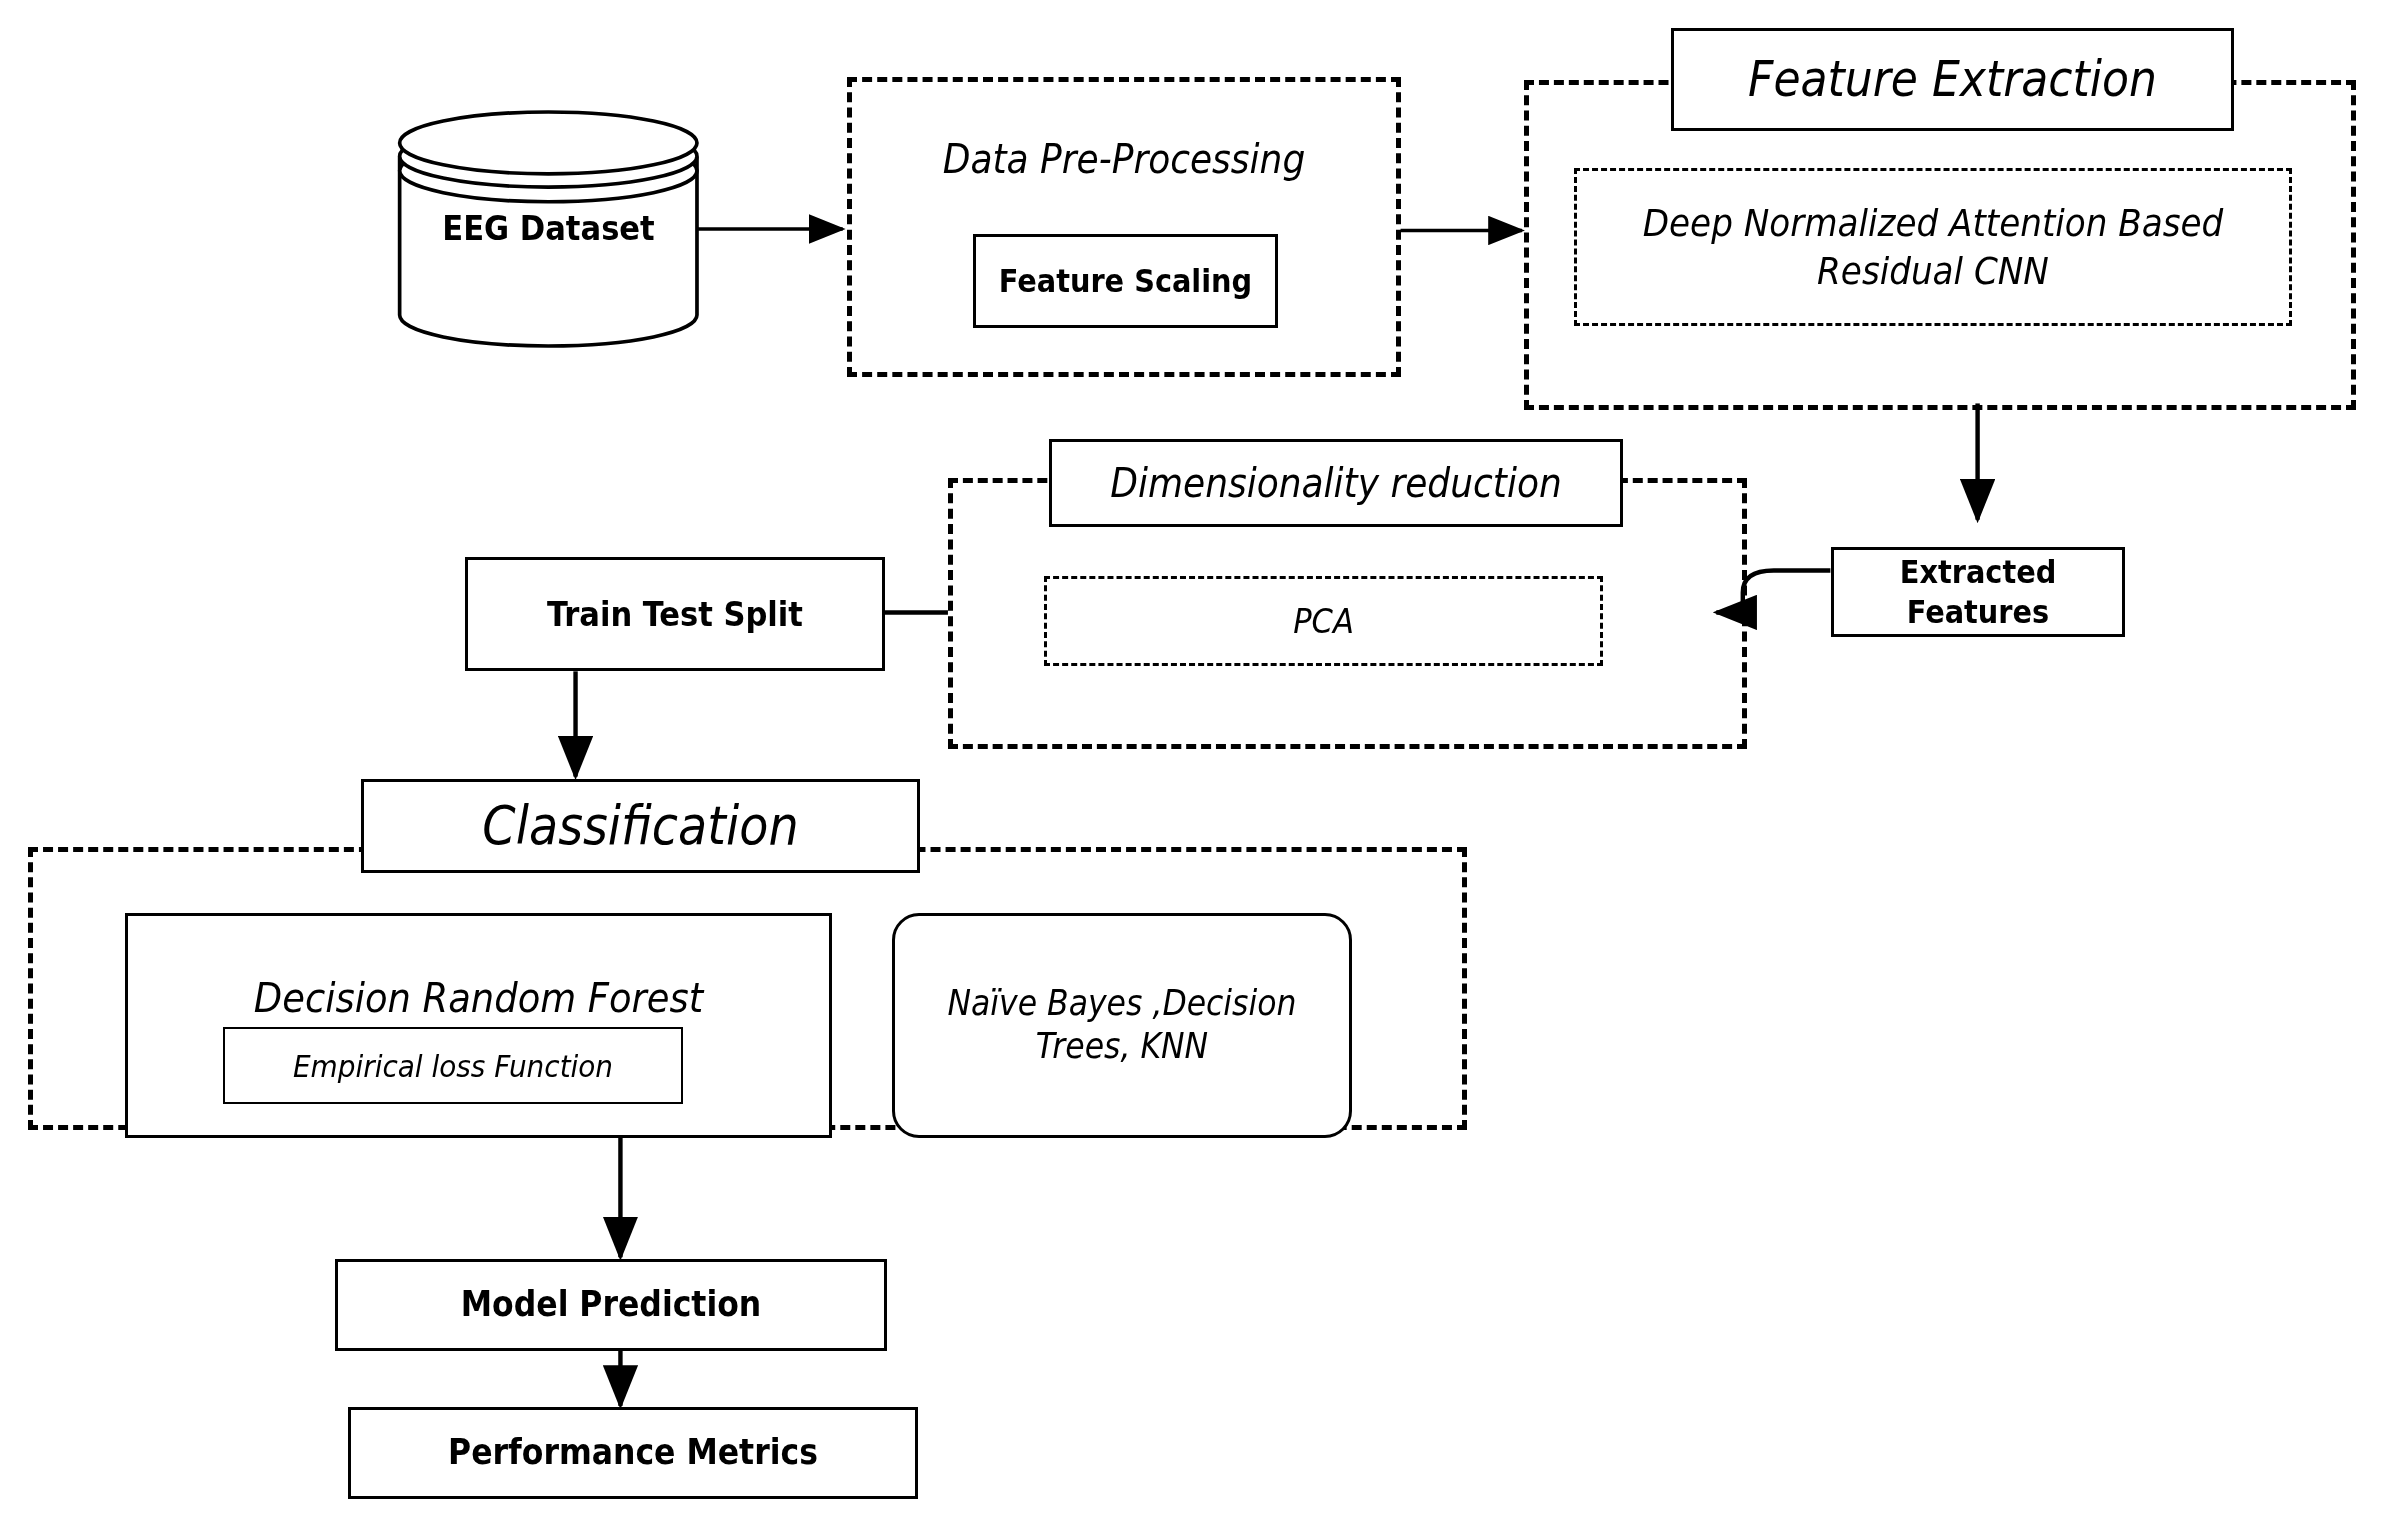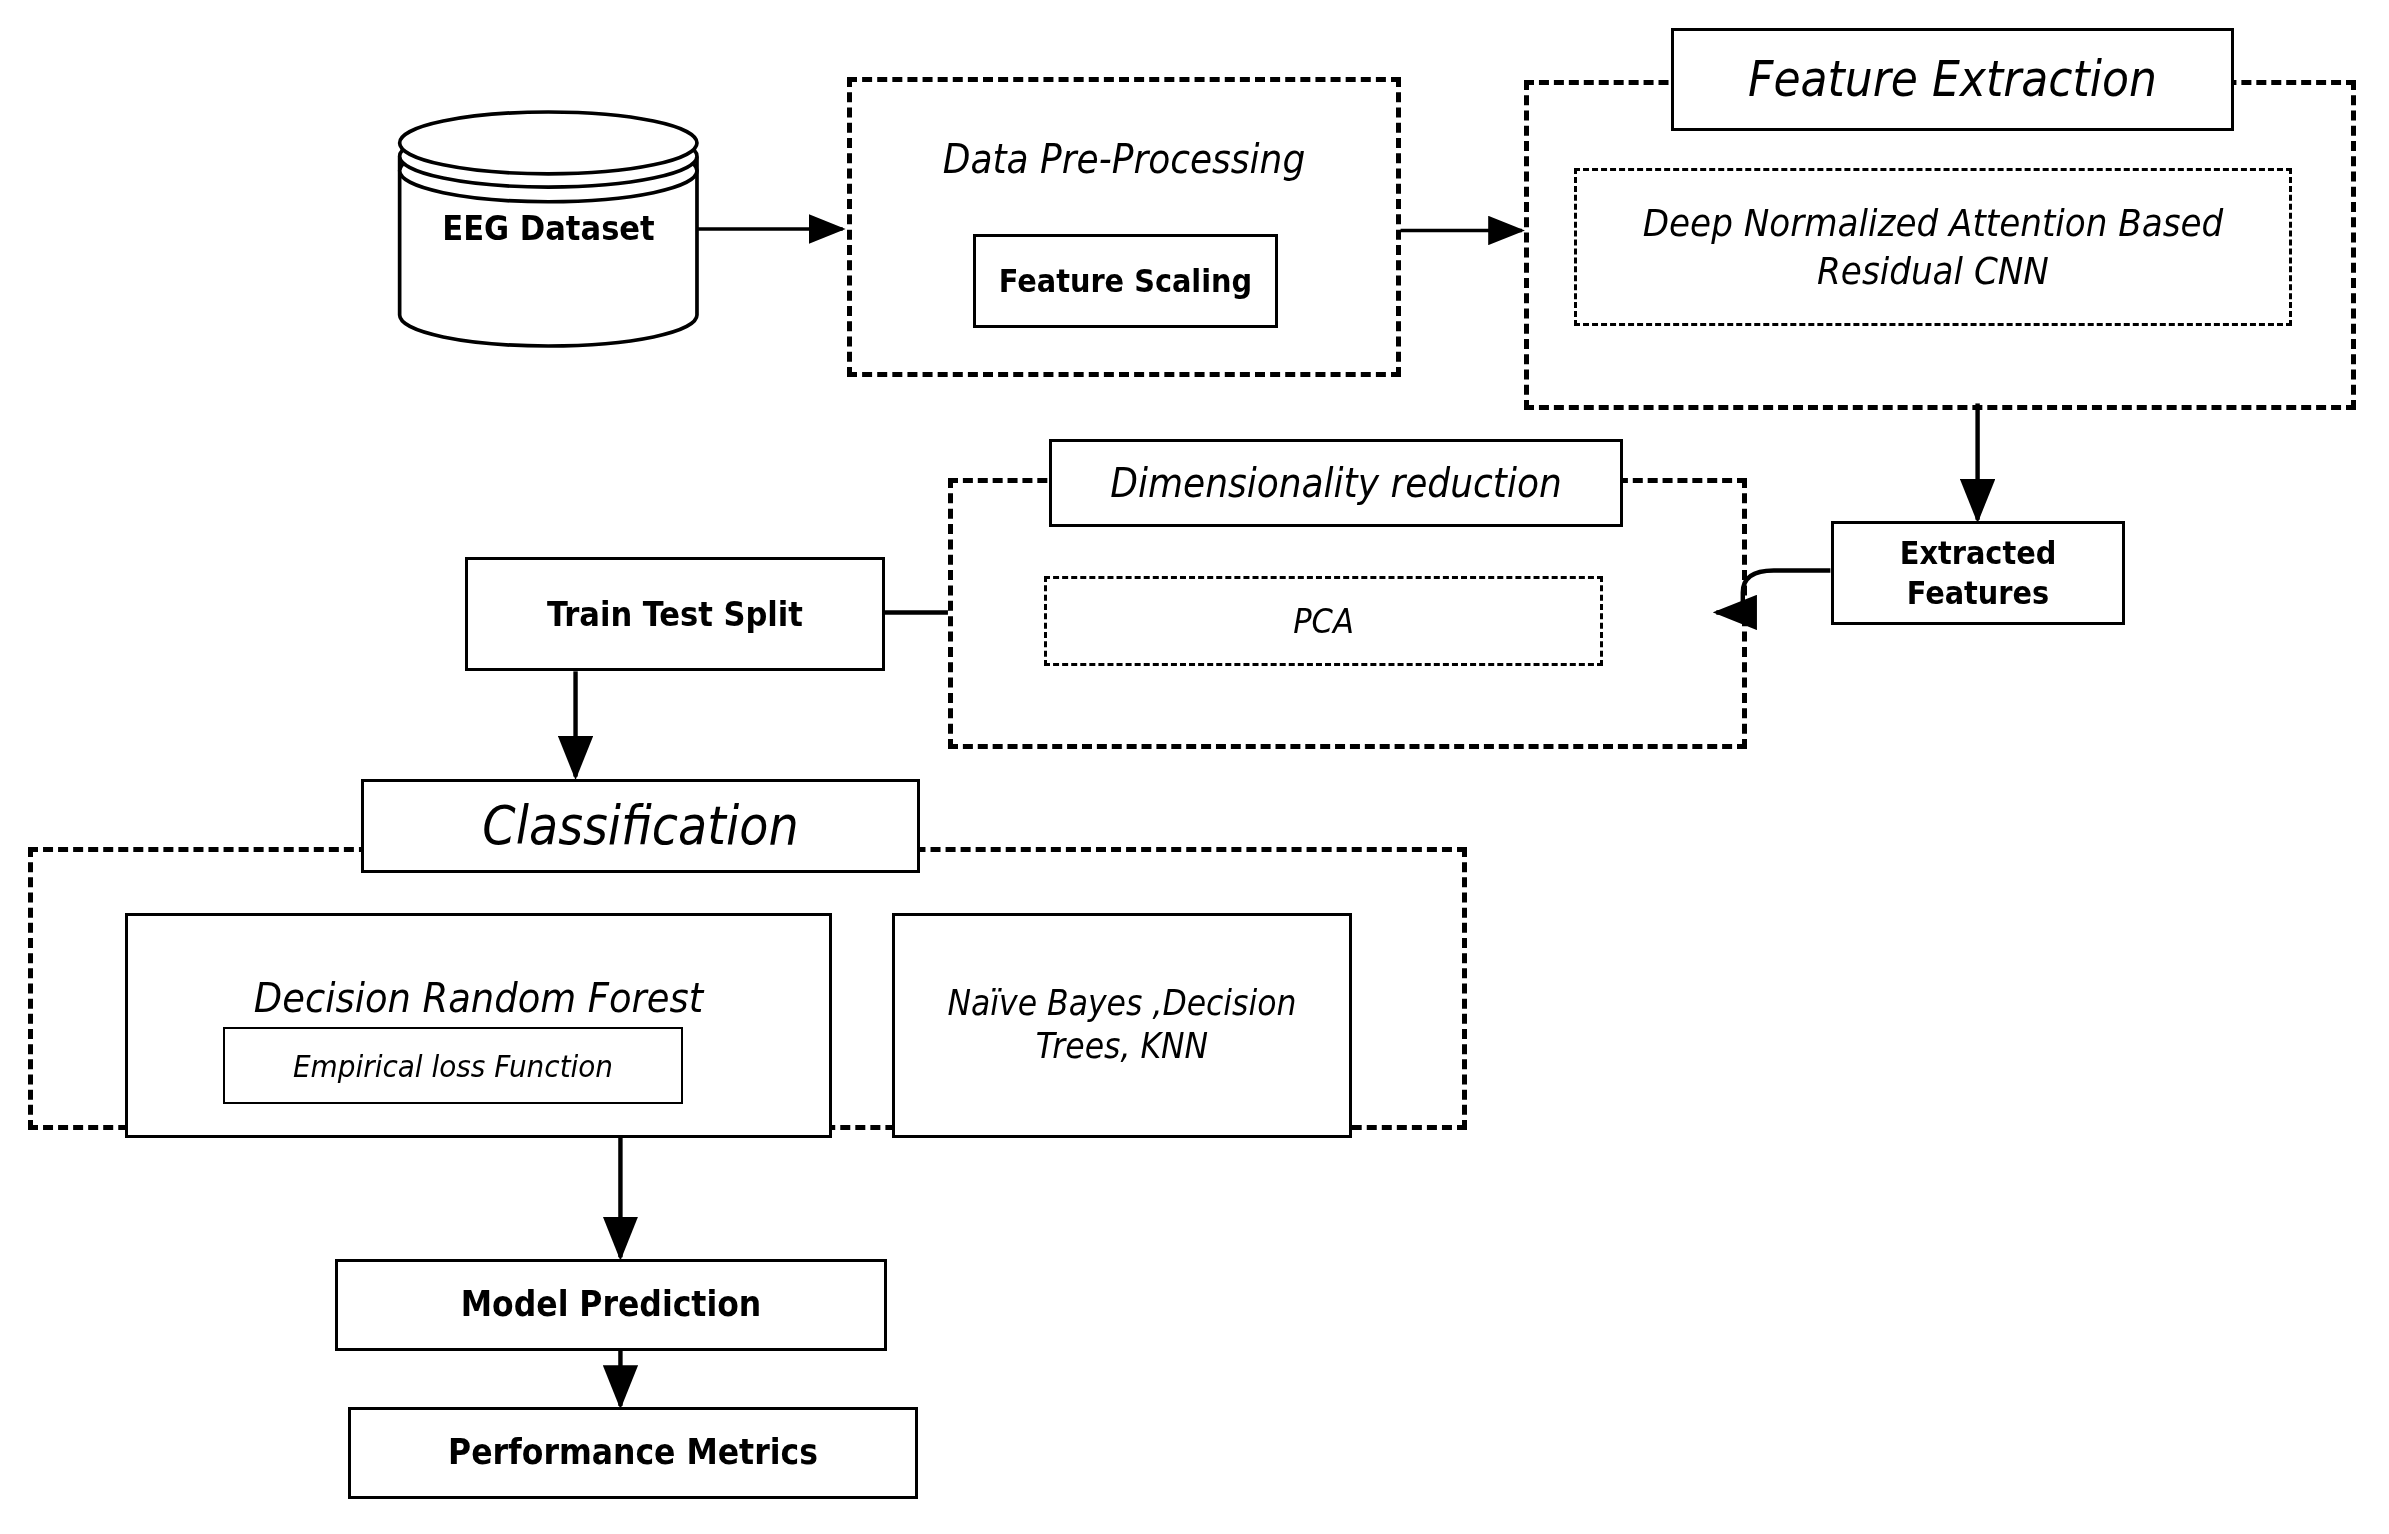--- a/index.html
+++ b/index.html
@@ -77,21 +77,21 @@
   </div>
 
   <div class="box dashed" style="left:1524px;top:80px;width:832px;height:330px;"></div>
   <div class="box solid titlebox" style="left:1671px;top:28px;width:563px;height:103px;">
     <div class="lbl ital" style="font-size:49px;">Feature Extraction</div>
   </div>
   <div class="box dashed-thin" style="left:1574px;top:168px;width:718px;height:158px;">
     <div class="lbl ital" style="font-size:38px;">Deep Normalized Attention Based Residual CNN</div>
   </div>
 
-  <div class="box solid" style="left:1831px;top:521px;width:294px;height:104px;padding-left:19px;">
+  <div class="box solid" style="left:1831px;top:547px;width:294px;height:90px;padding-left:19px;">
     <div class="lbl upright" style="font-size:32px;">Extracted Features</div>
   </div>
 
   <div class="box dashed" style="left:948px;top:478px;width:799px;height:271px;"></div>
   <div class="box dashed-thin" style="left:1044px;top:576px;width:559px;height:90px;">
     <div class="lbl ital" style="font-size:34px;">PCA</div>
   </div>
   <div class="box solid titlebox" style="left:1049px;top:439px;width:574px;height:88px;">
     <div class="lbl ital" style="font-size:40px;">Dimensionality reduction</div>
   </div>
@@ -105,21 +105,21 @@
     <div class="lbl ital" style="font-size:53px;">Classification</div>
   </div>
 
   <div class="box solid" style="left:125px;top:913px;width:707px;height:225px;">
     <div class="lbl ital" style="font-size:41px;top:57px;transform:none;">Decision Random Forest</div>
   </div>
   <div class="box solid-thin" style="left:223px;top:1027px;width:460px;height:77px;">
     <div class="lbl ital" style="font-size:31px;">Empirical loss Function</div>
   </div>
 
-  <div class="box solid" style="left:892px;top:913px;width:460px;height:225px;">
+  <div class="box solid" style="left:892px;top:913px;width:460px;height:225px;border-radius:27px;">
     <div class="lbl ital" style="font-size:35px;">Naïve Bayes ,Decision Trees, KNN</div>
   </div>
 
   <div class="box solid" style="left:335px;top:1259px;width:552px;height:92px;">
     <div class="lbl upright" style="font-size:35px;">Model Prediction</div>
   </div>
 
   <div class="box solid" style="left:348px;top:1407px;width:570px;height:92px;">
     <div class="lbl upright" style="font-size:35px;">Performance Metrics</div>
   </div>

